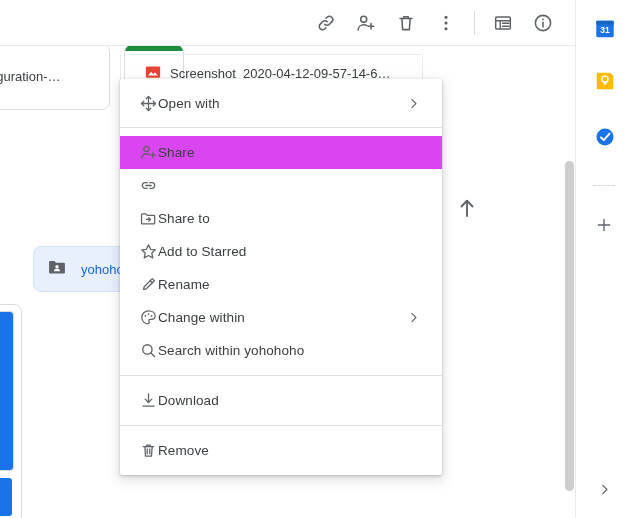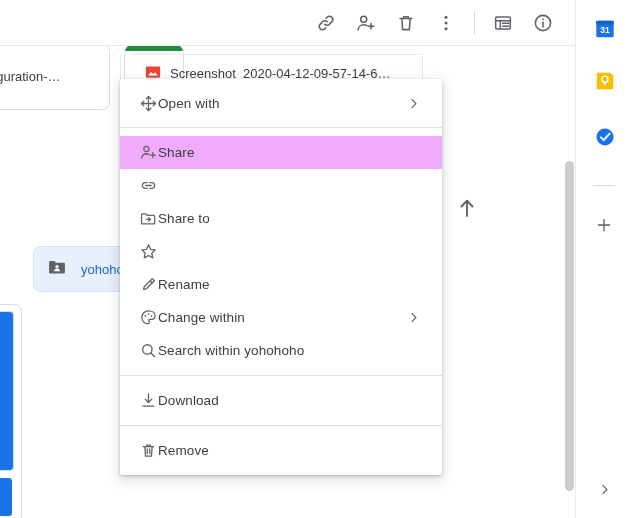--- a/index.html
+++ b/index.html
@@ -266,21 +266,21 @@
   }
   .ctx-item {
     height: 32px;
     display: flex;
     align-items: center;
     padding: 0 16px 0 18px;
     cursor: pointer;
     position: relative;
     box-sizing: border-box;
   }
-  .ctx-item.selected { background: #f0abfc; }
+  .ctx-item.selected { background: #d946ef; }
   .ctx-icon {
     width: 20px; height: 20px;
     display: flex; align-items: center; justify-content: center;
     flex: 0 0 20px;
   }
   .ctx-label {
     font-size: 13.5px;
     color: #3c4043;
     white-space: nowrap;
     letter-spacing: .1px;
@@ -449,20 +449,21 @@
       </span>
       <span class="ctx-label">Share to</span>
     </div>
 
     <div class="ctx-item tall">
       <span class="ctx-icon">
         <svg width="19" height="19" viewBox="0 0 24 24" fill="none" stroke="#5f6368" stroke-width="1.6" stroke-linejoin="round">
           <path d="M12 3.6l2.6 5.6 6 .7-4.4 4.1 1.2 6-5.4-3-5.4 3 1.2-6-4.4-4.1 6-.7z"></path>
         </svg>
       </span>
+      <span class="ctx-label">Add to Starred</span>
     </div>
 
     <div class="ctx-item tall">
       <span class="ctx-icon">
         <svg width="19" height="19" viewBox="0 0 24 24" fill="none" stroke="#5f6368" stroke-width="1.6" stroke-linecap="round" stroke-linejoin="round">
           <path d="M16.8 4.6l2.6 2.6L9.2 17.4l-3.4.8.8-3.4z"></path>
           <path d="M14.2 7.2l2.6 2.6"></path>
         </svg>
       </span>
       <span class="ctx-label">Rename</span>

